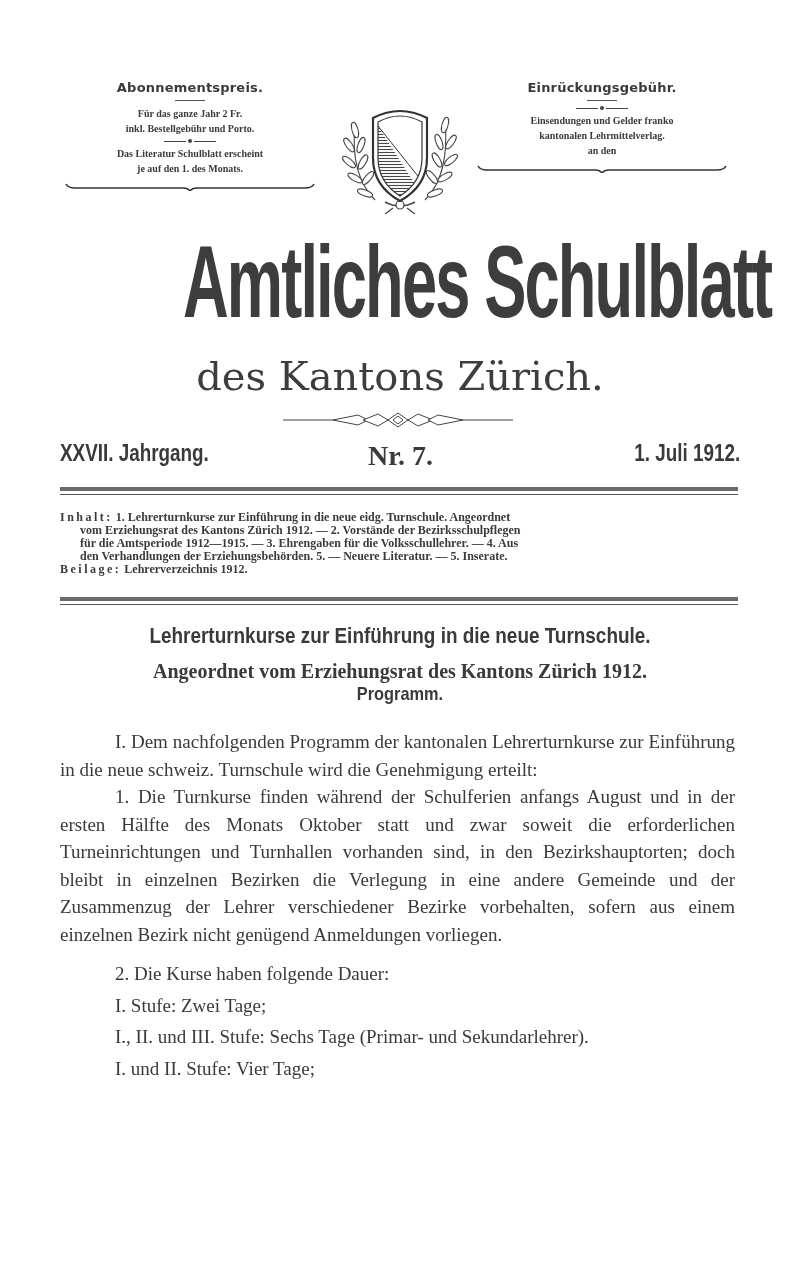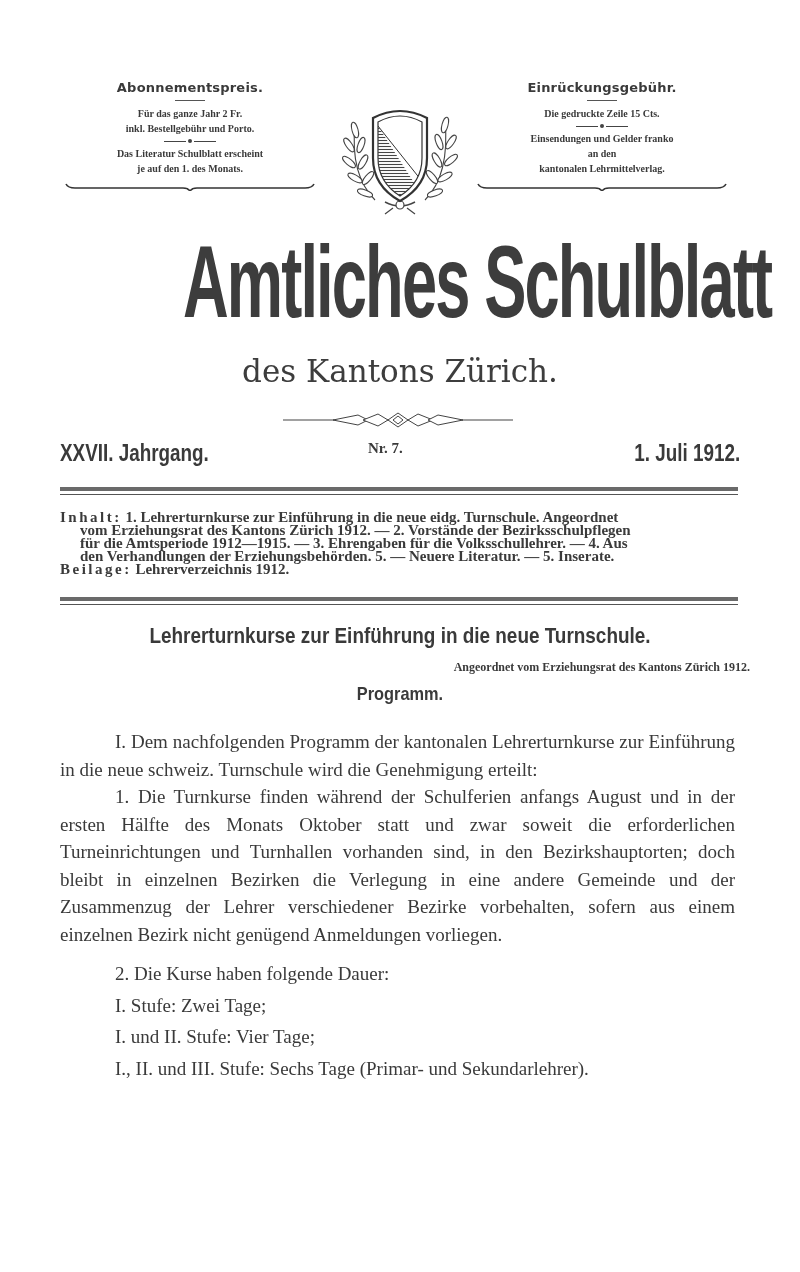--- a/index.html
+++ b/index.html
@@ -43,61 +43,61 @@
       font-size: 102px; line-height: 100px;
       letter-spacing: -3px;
       color: #3d3d3d;
       transform: scaleX(0.62); transform-origin: center;
       white-space: nowrap;
     }
     .subhead {
       position: absolute; left: 50px; top: 353px; width: 700px;
       text-align: center;
       font-family: "DejaVu Serif", serif;
-      font-size: 31px; color: #3d3d3d;
+      font-size: 40px; color: #3d3d3d;
     }
     .ornament { position: absolute; left: 283px; top: 410px; width: 230px; height: 20px; }
 
     
     .issue-line {
       position: absolute; left: 60px; top: 440px; width: 680px; height: 36px;
       font-family: "Liberation Sans", sans-serif; font-weight: bold; color: #3a3a3a; text-align: right;
     }
     .issue-line .vol { position: absolute; left: 0; top: 0; font-size: 23px; transform: scaleX(0.82); transform-origin: left; white-space: nowrap; }
-    .issue-line .num { position: absolute; left: 308px; top: 0; font-size: 15px; font-family: "Liberation Serif", serif; white-space: nowrap; }
+    .issue-line .num { position: absolute; left: 308px; top: 0; font-size: 28px; font-family: "Liberation Serif", serif; white-space: nowrap; }
     .issue-line .date { position: absolute; right: 0; top: 0; font-size: 23px; transform: scaleX(0.82); transform-origin: right; white-space: nowrap; }
 
     .double-rule { position: absolute; left: 60px; width: 678px; }
     .double-rule .thick { height: 4px; background: #6a6a6a; }
     .double-rule .thin { height: 1px; background: #555; margin-top: 3px; }
 
     
     .contents {
       position: absolute; left: 60px; top: 511px; width: 680px;
       font-family: "Liberation Serif", serif; font-weight: bold;
-      font-size: 15px; line-height: 13px; color: #3a3a3a;
+      font-size: 12px; line-height: 13px; color: #3a3a3a;
       text-align: justify;
     }
     .contents .label { letter-spacing: 2.5px; }
     .contents .indent { padding-left: 20px; }
     .contents p { margin: 0; }
 
     
     .art-title {
       position: absolute; left: 50px; top: 623px; width: 700px;
       text-align: center;
       font-family: "Liberation Sans", sans-serif; font-weight: bold;
       font-size: 22px; color: #3a3a3a;
       transform: scaleX(0.86); transform-origin: center; white-space: nowrap;
     }
     .art-sub {
       position: absolute; left: 50px; top: 660px; width: 700px;
-      text-align: right;
+      text-align: center;
       font-family: "Liberation Serif", serif; font-weight: bold;
-      font-size: 12px; color: #3a3a3a;
+      font-size: 20px; color: #3a3a3a;
     }
     .art-prog {
       position: absolute; left: 50px; top: 683px; width: 700px;
       text-align: center;
       font-family: "Liberation Sans", sans-serif; font-weight: bold;
       font-size: 19px; color: #3a3a3a;
       transform: scaleX(0.86); transform-origin: center;
     }
     .body-text {
       position: absolute; left: 60px; width: 675px;
@@ -169,29 +169,28 @@
   <path d="M43 22 Q65 10 87 22 L87 58 Q87 82 65 96 Q43 82 43 58 Z" fill="#fff" stroke="#333" stroke-width="1.2"></path>
   <g clip-path="url(#shieldClip)">
     <polygon points="43,26 43,100 90,100" fill="url(#hatch)"></polygon>
     <line x1="43" y1="26" x2="90" y2="85" stroke="#333" stroke-width="1"></line>
   </g>
 </svg>
 
 <div class="side-box right">
   <div class="side-head">Einrückungsgebühr.</div>
   <div class="short-rule"></div>
-  <div class="side-line">Die gedruckte Zeile 15 Cts.</div>
   <div class="dot-rule">
       <span class="l"></span>
       <span class="d"></span>
       <span class="l"></span>
     </div>
   <div class="side-line">Einsendungen und Gelder franko</div>
+  <div class="side-line">kantonalen Lehrmittelverlag.</div>
   <div class="side-line">an den</div>
-  <div class="side-line">kantonalen Lehrmittelverlag.</div>
   <svg class="brace" viewBox="0 0 250 8" preserveAspectRatio="none">
     <path d="M1 1 Q3 5 10 5 L118 5 Q123 5 125 8 Q127 5 132 5 L240 5 Q247 5 249 1" fill="none" stroke="#333" stroke-width="1.6"></path>
   </svg>
 </div>
 
 <div class="masthead">Amtliches Schulblatt</div>
 <div class="subhead">des Kantons Zürich.</div>
 <svg class="ornament" viewBox="0 0 230 20">
   <line x1="0" y1="10" x2="230" y2="10" stroke="#444" stroke-width="1.2"></line>
   <g fill="#fff" stroke="#444" stroke-width="1">
@@ -230,15 +229,15 @@
 
 <div class="art-title">Lehrerturnkurse zur Einführung in die neue Turnschule.</div>
 <div class="art-sub">Angeordnet vom Erziehungsrat des Kantons Zürich 1912.</div>
 <div class="art-prog">Programm.</div>
 
 <div class="body-text" style="top:728px;">
   <p class="ind">I. Dem nachfolgenden Programm der kantonalen Lehrerturnkurse zur Einführung in die neue schweiz. Turnschule wird die Genehmigung erteilt:</p>
   <p class="ind">1. Die Turnkurse finden während der Schulferien anfangs August und in der ersten Hälfte des Monats Oktober statt und zwar soweit die erforderlichen Turneinrichtungen und Turnhallen vorhanden sind, in den Bezirkshauptorten; doch bleibt in einzelnen Bezirken die Verlegung in eine andere Gemeinde und der Zusammenzug der Lehrer verschiedener Bezirke vorbehalten, sofern aus einem einzelnen Bezirk nicht genügend Anmeldungen vorliegen.</p>
   <p class="ind" style="margin-top:12px;">2. Die Kurse haben folgende Dauer:</p>
   <p class="ind" style="margin-top:4px;">I. Stufe: Zwei Tage;</p>
+  <p class="ind" style="margin-top:4px;">I., II. und III. Stufe: Sechs Tage (Primar- und Sekundarlehrer).</p>
   <p class="ind" style="margin-top:4px;">I. und II. Stufe: Vier Tage;</p>
-  <p class="ind" style="margin-top:4px;">I., II. und III. Stufe: Sechs Tage (Primar- und Sekundarlehrer).</p>
 </div>
 
 </body></html>

